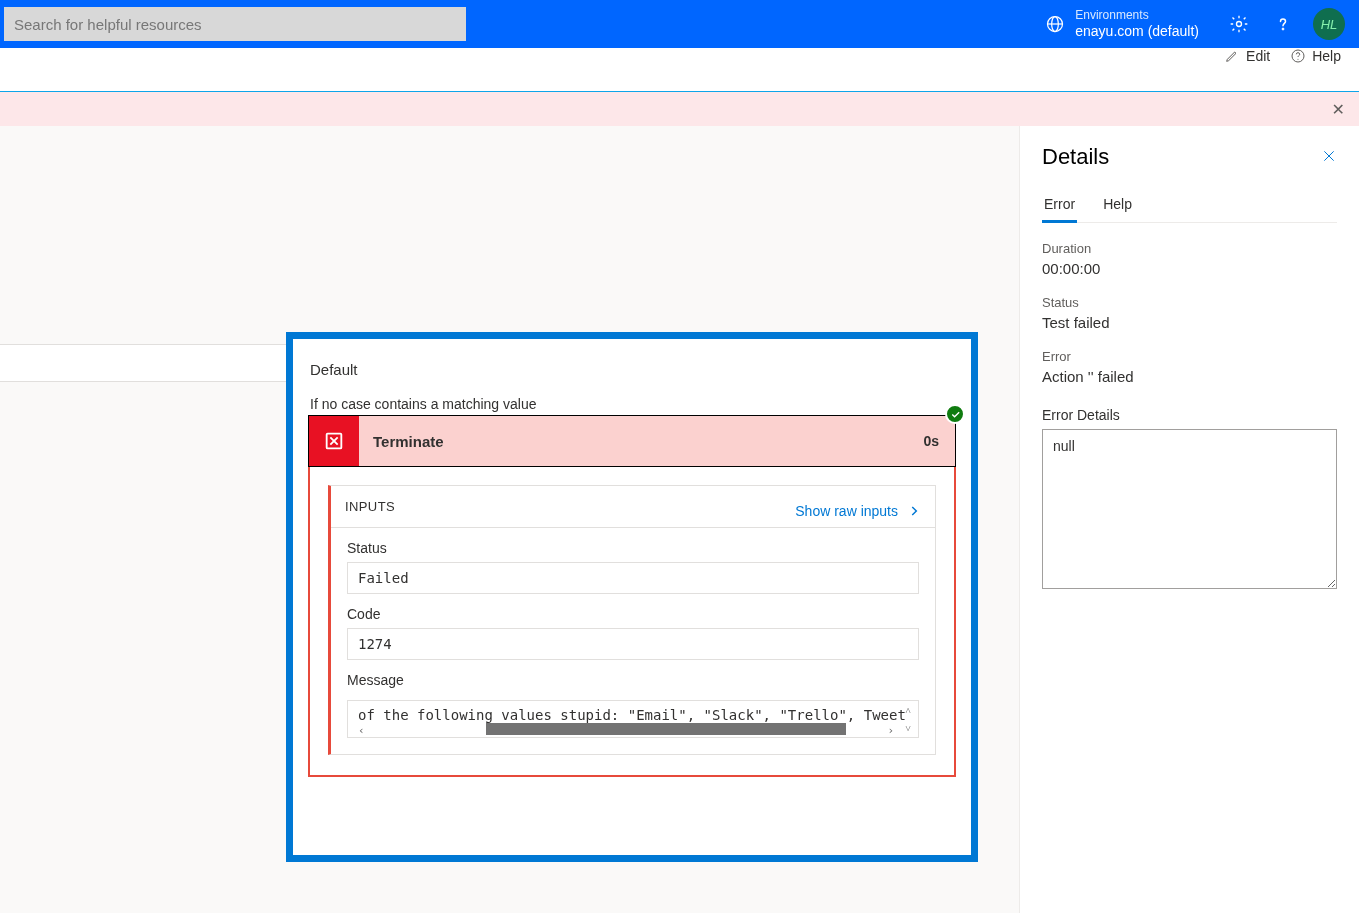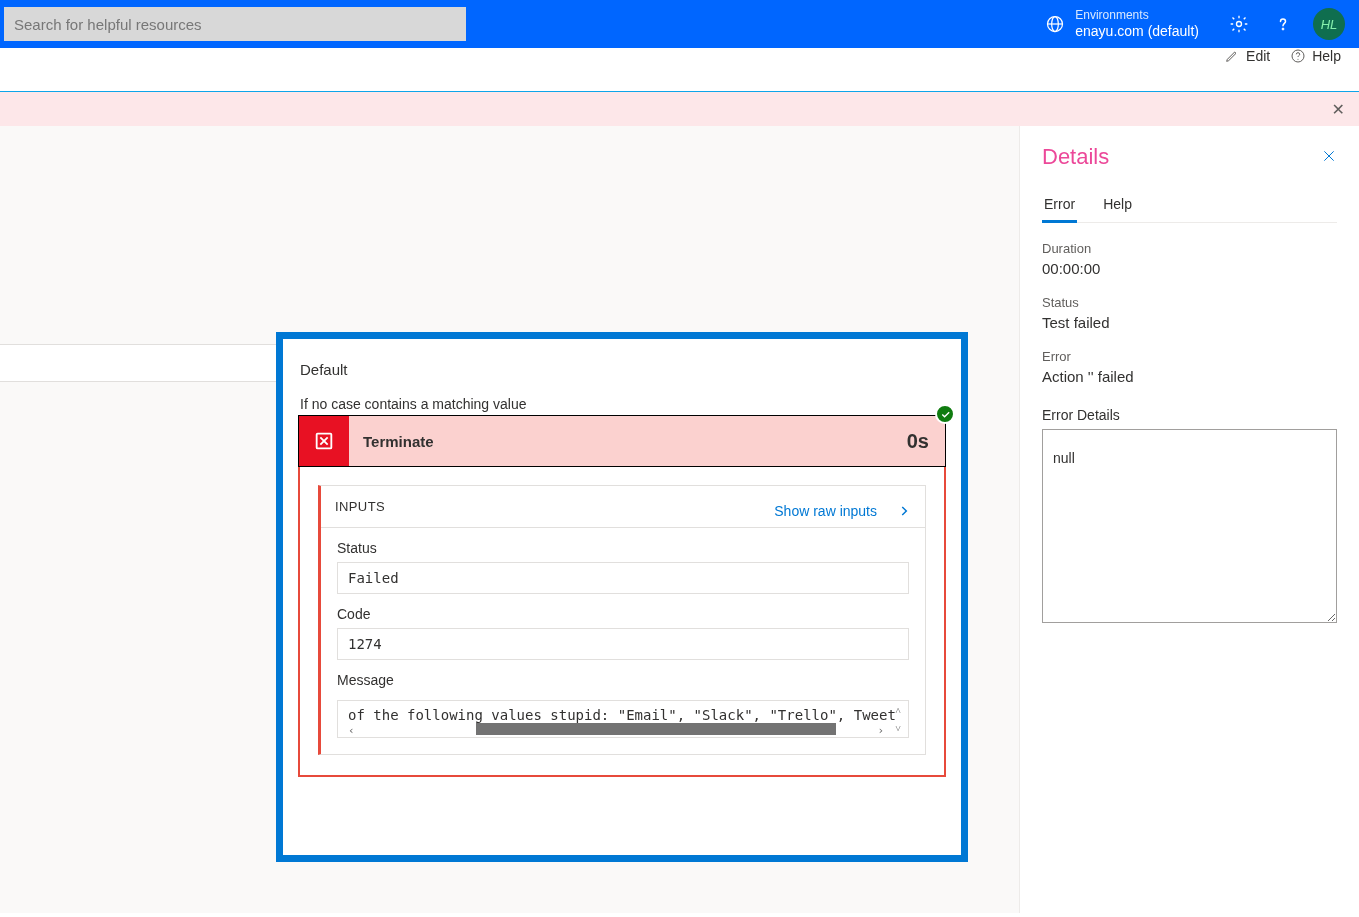--- a/index.html
+++ b/index.html
@@ -95,21 +95,21 @@
 
   
   .left-strip {
     position:absolute; left:0; top:218px; width:286px; height:38px;
     background:#fff; border:1px solid #e1dfdd; border-left:none; border-right:none;
   }
 
   
   .flow-card-outer {
     position:absolute;
-    left: 276px;
+    left: 286px;
     top: 206px;
     width: 692px;
     height: 530px;
     border: 7px solid #0078d4;
     background:#fff;
   }
   .flow-card-inner {
     background:#fff;
     padding: 22px 0 26px 0;
     height:100%;
@@ -142,21 +142,21 @@
   .action-header .icon-box {
     width: 50px; height: 100%;
     background: #e81123;
     display:flex; align-items:center; justify-content:center;
   }
   .action-header .icon-box svg { width:22px; height:22px; stroke:#fff; fill:none; stroke-width:2;}
   .action-name {
     flex:1; padding-left: 14px; font-size: 15px; color:#323130;
   }
   .action-time {
-    padding: 0 16px; color:#323130; font-size:20px;
+    padding: 0 16px; color:#323130; font-size:14px;
   }
   .status-badge {
     position:absolute; right:-10px; top:-12px;
     width:20px; height:20px; border-radius:50%;
     background:#107c10; border:2px solid #fff;
     display:flex; align-items:center; justify-content:center;
   }
   .status-badge svg { width:11px; height:11px; stroke:#fff; fill:none; stroke-width:3;}
 
   .action-body { padding: 18px 18px 20px 18px; }
@@ -169,21 +169,21 @@
     height: 42px;
     display:flex; align-items:center;
     padding: 0 14px;
     border-bottom: 1px solid #e1dfdd;
   }
   .inputs-header .lbl {
     font-size: 13px; letter-spacing: 0.4px; color:#323130;
   }
   .inputs-header .link {
     margin-left:auto; color:#0078d4; font-size:14px; cursor:pointer;
-    display:flex; align-items:center; gap:20px;margin-top:8px;
+    display:flex; align-items:center; gap:9px;margin-top:8px;
   }
   .inputs-header .link svg { width:14px; height:14px; stroke:#0078d4; fill:none; stroke-width:2.5;}
 
   .field-group { padding: 12px 16px 0 16px; }
   .field-label { font-size:14px; color:#323130; margin-bottom:6px; }
   .field-box {
     border:1px solid #e1dfdd;
     padding: 7px 10px;
     font-family: Consolas, monospace;
     font-size: 14px;
@@ -213,40 +213,40 @@
   .msg-scrollbar-v .arrow {
     position:absolute; left:0; width:14px; height:10px; font-size:10px; color:#666; text-align:center;
   }
   .msg-chevrons {
     position:absolute; left:8px; right:22px; bottom:0; display:flex; justify-content:space-between;
     font-size:11px; color:#666; padding: 0 2px;
   }
 
   
   .details-title-row { display:flex; align-items:center; }
-  .details-title { font-size: 22px; font-weight: 400; color:#ec4899;text-align:right;}
+  .details-title { font-size: 22px; font-weight: 400; color:#000000;text-align:right;}
   .details-close { margin-left:auto; cursor:pointer; }
   .details-close svg { width:16px; height:16px; stroke:#0078d4; fill:none; stroke-width:1.5;}
 
   .tabs { display:flex; gap:24px; margin-top:18px; border-bottom:1px solid #edebe9;}
   .tab { padding: 8px 2px 10px 2px; font-size:14px; cursor:pointer; color:#323130; position:relative;}
   .tab.active::after {
     content:""; position:absolute; left:0; right:0; bottom:-1px; height:3px; background:#0078d4;
   }
 
   .detail-field { margin-top: 18px; }
   .detail-field .dl { font-size:13px; color:#605e5c; }
   .detail-field .dv { font-size:15px; color:#323130; margin-top:4px;}
 
   .error-details-label { font-size:14px; color:#323130; margin-top:22px; margin-bottom:6px;}
   .error-box {
     width:100%;
-    height: 194px;
+    height: 160px;
     border:1px solid #a19f9d;
-    padding: 20px 10px;
+    padding: 8px 10px;
     font-size:14px;
     color:#323130;
     resize: both;
     background:#fff;
     font-family: inherit;
   }
 </style>
 </head>
 <body>
 

